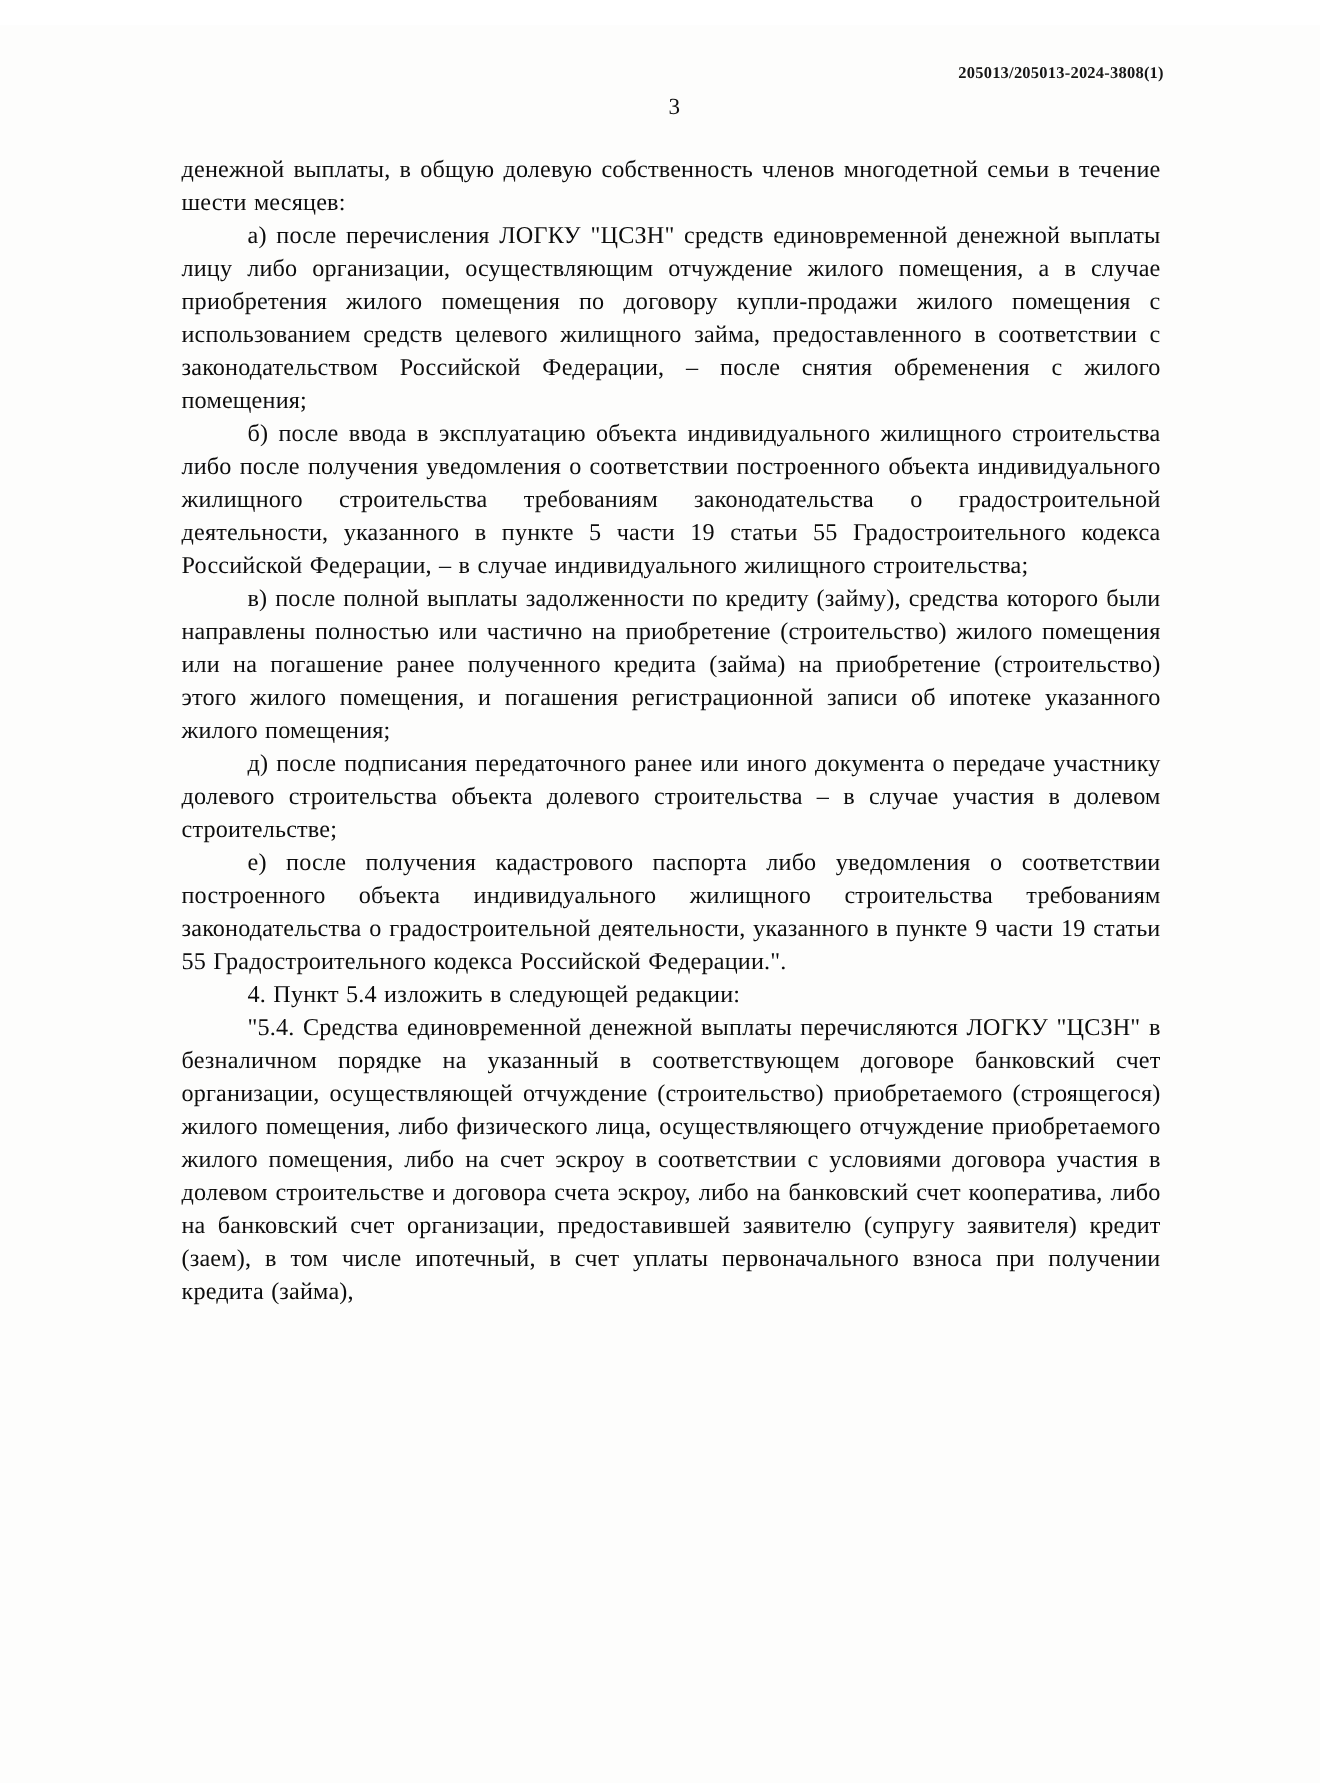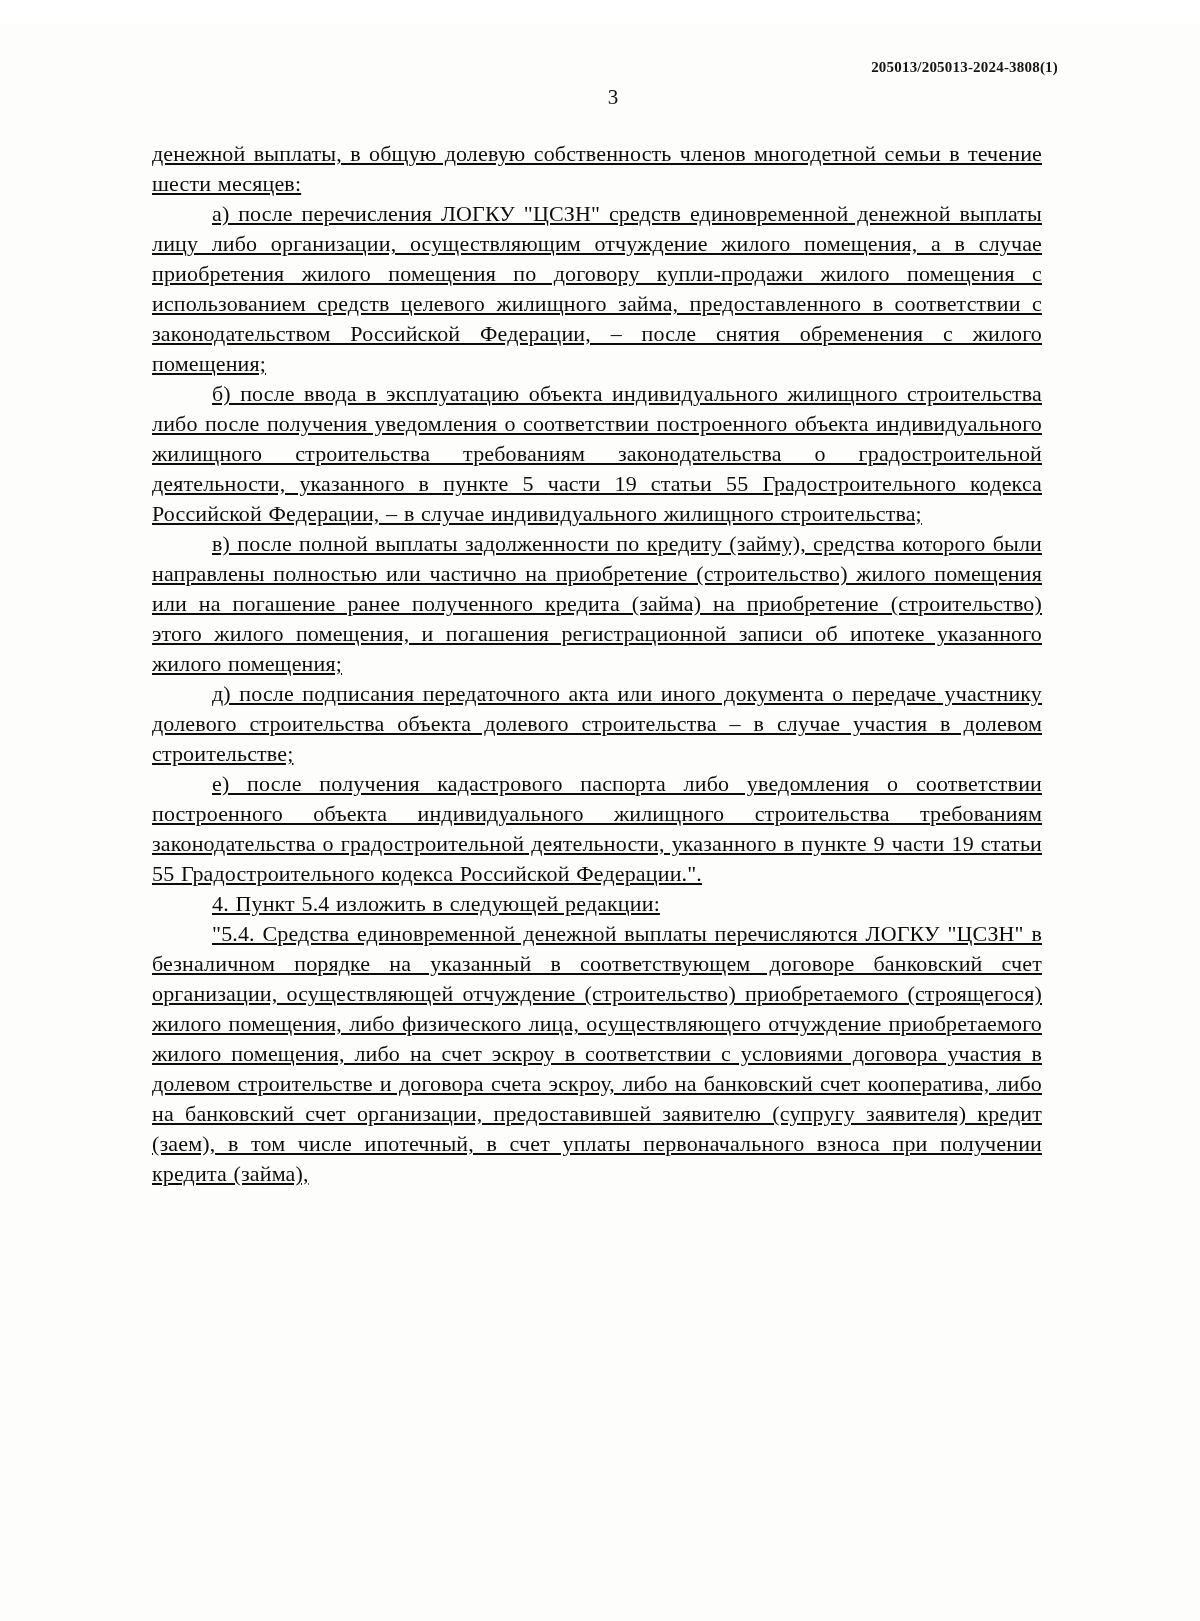--- a/index.html
+++ b/index.html
@@ -33,23 +33,22 @@
     top: 62px;
     left: 168px;
     width: 890px;
     text-align: center;
     font-size: 21px;
     color: #111;
   }
   .body {
     position: absolute;
     top: 116px;
-    left: 152px;
+    left: 165px;
     width: 890px;
-    text-decoration: underline;
   }
   .body p {
     margin: 0;
     font-size: 22px;
     line-height: 30px;
     text-align: justify;
     text-indent: 60px;
     word-spacing: 1px;
     letter-spacing: 0.15px;
   }
@@ -61,18 +60,18 @@
 <body>
 
 <div class="page">
   <div class="ref">205013/205013-2024-3808(1)</div>
   <div class="pagenum">3</div>
   <div class="body">
     <p class="no-indent">денежной выплаты, в общую долевую собственность членов многодетной семьи в течение шести месяцев:</p>
     <p>а) после перечисления ЛОГКУ "ЦСЗН" средств единовременной денежной выплаты лицу либо организации, осуществляющим отчуждение жилого помещения, а в случае приобретения жилого помещения по договору купли-продажи жилого помещения с использованием средств целевого жилищного займа, предоставленного в соответствии с законодательством Российской Федерации, – после снятия обременения с жилого помещения;</p>
     <p>б) после ввода в эксплуатацию объекта индивидуального жилищного строительства либо после получения уведомления о соответствии построенного объекта индивидуального жилищного строительства требованиям законодательства о градостроительной деятельности, указанного в пункте 5 части 19 статьи 55 Градостроительного кодекса Российской Федерации, – в случае индивидуального жилищного строительства;</p>
     <p>в) после полной выплаты задолженности по кредиту (займу), средства которого были направлены полностью или частично на приобретение (строительство) жилого помещения или на погашение ранее полученного кредита (займа) на приобретение (строительство) этого жилого помещения, и погашения регистрационной записи об ипотеке указанного жилого помещения;</p>
-    <p>д) после подписания передаточного акта или иного документа о передаче участнику долевого строительства объекта долевого строительства – в случае участия в долевом строительстве;</p>
+    <p>д) после подписания передаточного ранее или иного документа о передаче участнику долевого строительства объекта долевого строительства – в случае участия в долевом строительстве;</p>
     <p>е) после получения кадастрового паспорта либо уведомления о соответствии построенного объекта индивидуального жилищного строительства требованиям законодательства о градостроительной деятельности, указанного в пункте 9 части 19 статьи 55 Градостроительного кодекса Российской Федерации.".</p>
     <p>4. Пункт 5.4 изложить в следующей редакции:</p>
     <p>"5.4. Средства единовременной денежной выплаты перечисляются ЛОГКУ "ЦСЗН" в безналичном порядке на указанный в соответствующем договоре банковский счет организации, осуществляющей отчуждение (строительство) приобретаемого (строящегося) жилого помещения, либо физического лица, осуществляющего отчуждение приобретаемого жилого помещения, либо на счет эскроу в соответствии с условиями договора участия в долевом строительстве и договора счета эскроу, либо на банковский счет кооператива, либо на банковский счет организации, предоставившей заявителю (супругу заявителя) кредит (заем), в том числе ипотечный, в счет уплаты первоначального взноса при получении кредита (займа),</p>
   </div>
 </div>
 
 </body></html>

